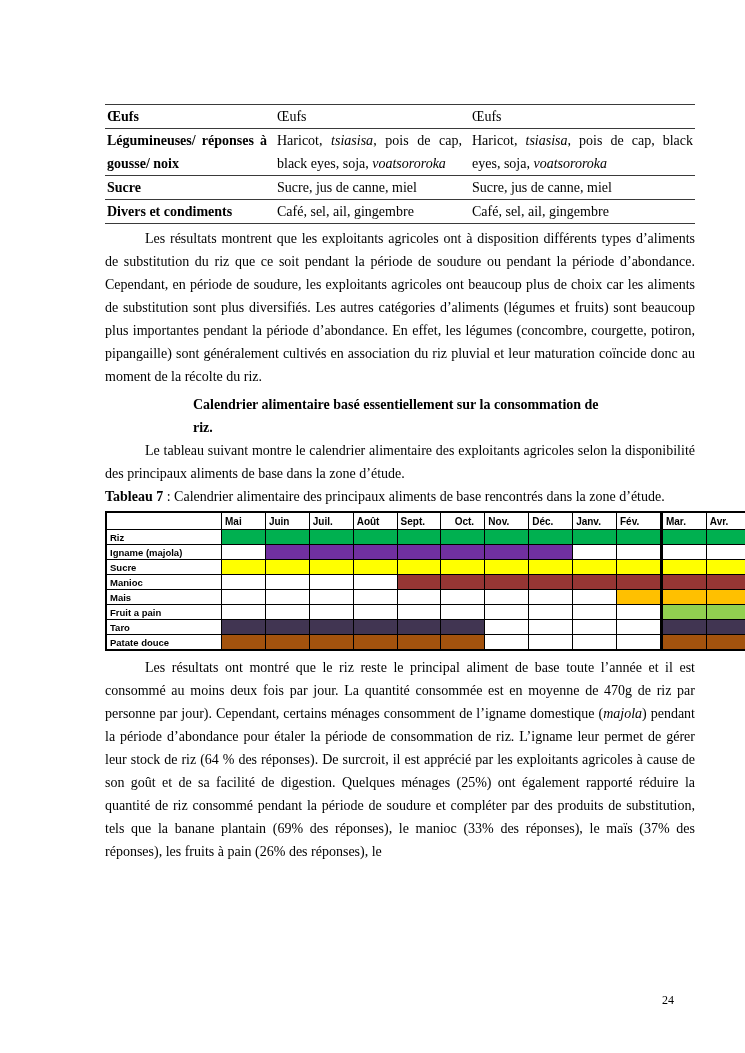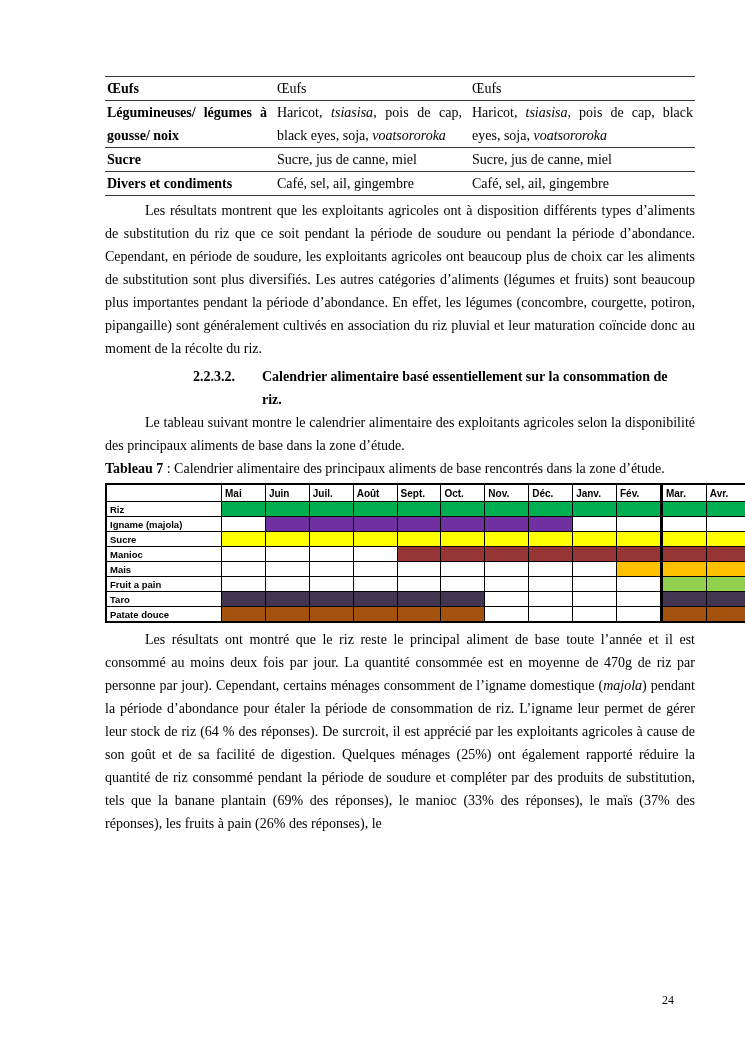--- a/index.html
+++ b/index.html
@@ -1,20 +1,20 @@
 <!DOCTYPE html>
 <html><head>
 <meta charset="utf-8">
 <style>
   html,body { margin:0; padding:0; background:#888; }
   .page {
     width:745px; height:1053px; background:#ffffff; position:relative;
     font-family:"Liberation Serif", serif; color:#000; margin:0 auto; overflow:hidden;
   }
-  .content { position:absolute; left:105px; top:76px; width:590px; }
+  .content { position:absolute; left:105px; top:104px; width:590px; }
 
   
   .food-table { border-collapse:collapse; width:590px; table-layout:fixed; border-top:1px solid #3a3a3a; }
   .food-table td {
     vertical-align:top; text-align:justify; font-size:14px; line-height:23px;
     padding:0 8px 0 2px; border-bottom:1px solid #3a3a3a;
   }
   .food-table td.cat { font-weight:bold; }
   .food-table td:last-child { padding-right:2px; }
 
@@ -55,58 +55,57 @@
           <col style="width:195px">
           <col style="width:225px">
       </colgroup>
       <tbody>
           <tr>
             <td class="cat">Œufs</td>
             <td><span>Œufs</span></td>
             <td><span>Œufs</span></td>
           </tr>
           <tr>
-            <td class="cat">Légumineuses/ légumes à gousse/ noix</td>
+            <td class="cat">Légumineuses/ réponses à gousse/ noix</td>
             <td><span>Haricot, </span><span style="font-style: italic;">tsiasisa</span><span>, pois de cap, black eyes, soja, </span><span style="font-style: italic;">voatsororoka</span></td>
             <td><span>Haricot, </span><span style="font-style: italic;">tsiasisa,</span><span> pois de cap, black eyes, soja, </span><span style="font-style: italic;">voatsororoka</span></td>
           </tr>
           <tr>
             <td class="cat">Sucre</td>
             <td><span>Sucre, jus de canne, miel</span></td>
             <td><span>Sucre, jus de canne, miel</span></td>
           </tr>
           <tr>
             <td class="cat">Divers et condiments</td>
             <td><span>Café, sel, ail, gingembre</span></td>
             <td><span>Café, sel, ail, gingembre</span></td>
           </tr>
         </tbody>
     </table>
 
     <p class="body-text indent p1">Les résultats montrent que les exploitants agricoles ont à disposition différents types d’aliments de substitution du riz que ce soit pendant la période de soudure ou pendant la période d’abondance. Cependant, en période de soudure, les exploitants agricoles ont beaucoup plus de choix car les aliments de substitution sont plus diversifiés. Les autres catégories d’aliments (légumes et fruits) sont beaucoup plus importantes pendant la période d’abondance. En effet, les légumes (concombre, courgette, potiron, pipangaille) sont généralement cultivés en association du riz pluvial et leur maturation coïncide donc au moment de la récolte du riz.</p>
 
     <div class="heading">
-      <span class="hnum">2.2.3.2.</span>
       <span class="htext">Calendrier alimentaire basé essentiellement sur la consommation de riz.</span>
     </div>
 
     <p class="body-text indent p2">Le tableau suivant montre le calendrier alimentaire des exploitants agricoles selon la disponibilité des principaux aliments de base dans la zone d’étude.</p>
 
     <p class="body-text caption"><span style="font-weight: bold;">Tableau 7</span><span> : Calendrier alimentaire des principaux aliments de base rencontrés dans la zone d’étude.</span></p>
 
     <table class="calendar">
       <thead>
           <tr>
             <th style="width: 111px;"></th>
             <th style="width: 39.9px;">Mai</th>
             <th style="width: 39.9px;">Juin</th>
             <th style="width: 39.9px;">Juil.</th>
             <th style="width: 39.9px;">Août</th>
             <th style="width: 39.9px;">Sept.</th>
-            <th style="width: 39.9px;">Oct.</th>
+            <th style="width: 39.9px; text-align: center;">Oct.</th>
             <th style="width: 39.9px;">Nov.</th>
             <th style="width: 39.9px;">Déc.</th>
             <th style="width: 39.9px;">Janv.</th>
             <th style="width: 39.9px;">Fév.</th>
             <th class="thick" style="width: 39.9px;">Mar.</th>
             <th style="width: 39.9px;">Avr.</th>
           </tr>
         </thead>
       <tbody>
           <tr>

